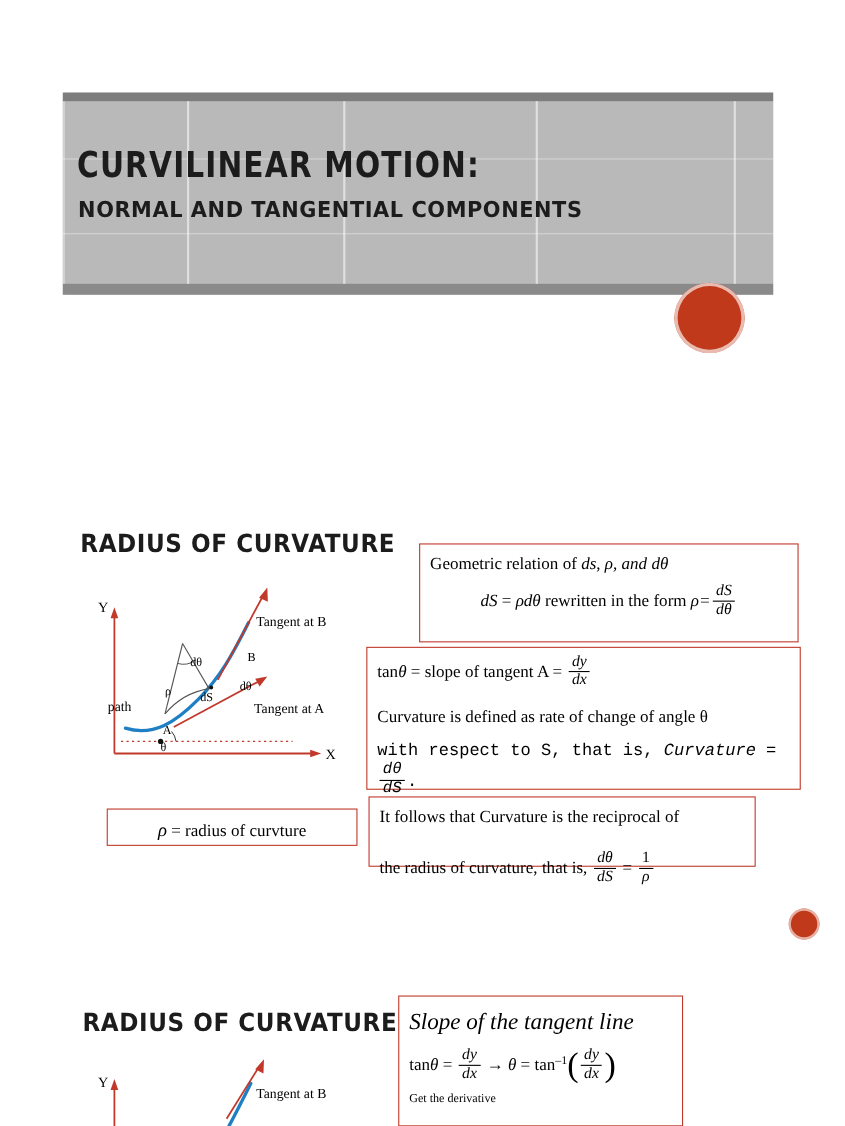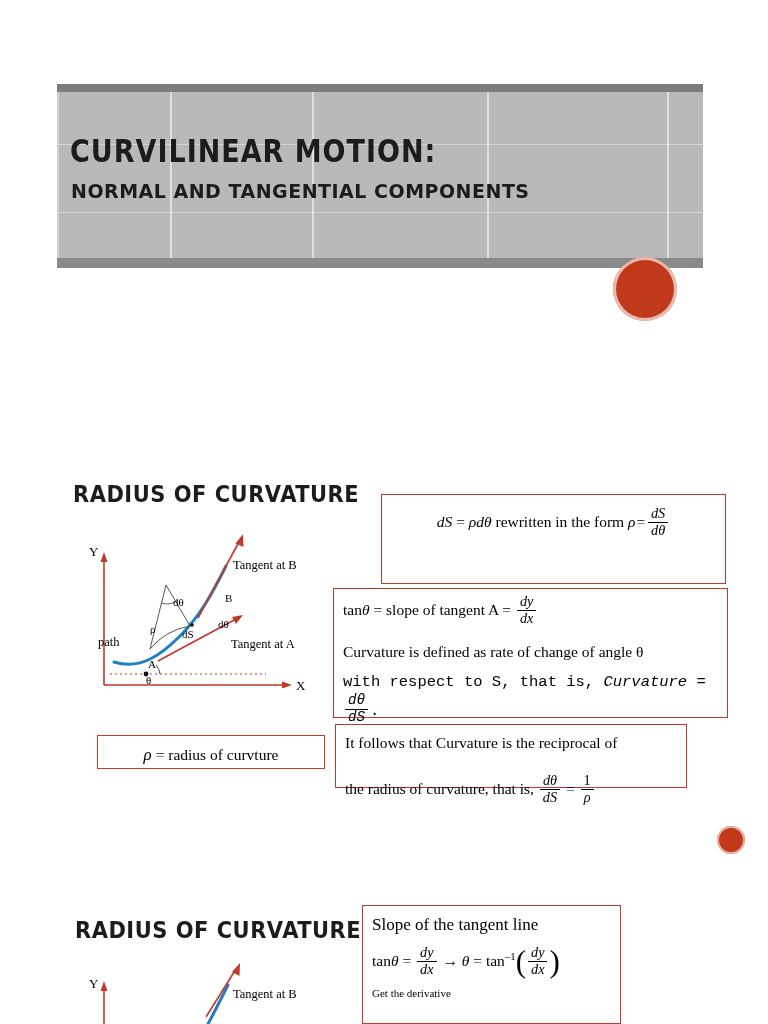--- a/index.html
+++ b/index.html
@@ -256,20 +256,23 @@
   <div class="dlabel small" style="left:85px; top:68px;">dθ</div>
   <div class="dlabel small" style="left:130px; top:90px;">dθ</div>
   <div class="dlabel small" style="left:62px; top:95px;">ρ</div>
   <div class="dlabel small" style="left:94px; top:100px;">dS</div>
   <div class="dlabel small" style="left:60px; top:130px;">A</div>
   <div class="dlabel small" style="left:137px; top:64px;">B</div>
   <div class="dlabel small" style="left:58px; top:146px;">θ</div>
 </div>
 
 <div class="mathbox" id="box-geo">
+  <div>
+    <span>Geometric relation of </span><span class="it">ds</span><span>, </span><span class="it">ρ</span><span class="it">,  and  </span><span class="it">dθ</span>
+  </div>
   <div style="text-align:center; margin-top:6px;">
     <span class="it">dS</span><span> = </span><span class="it">ρdθ</span><span> rewritten in the form </span><span class="it">ρ=</span><span class="frac"><span class="num it">dS</span><span class="den it">dθ</span></span>
   </div>
 </div>
 
 <div class="mathbox" id="box-tan">
   <div>
     <span>tan</span><span class="it">θ</span><span> = slope of tangent A = </span><span class="frac"><span class="num it">dy</span><span class="den it">dx</span></span>
   </div>
   <div style="margin-top:12px;">Curvature is defined as rate of change of angle θ</div>
@@ -297,18 +300,18 @@
     <polygon points="16,26 12.5,36 19.5,36" fill="#c0392b"></polygon>
     <path d="M 120,69 C 128,54 134,42 140,30" stroke="#1f7fc4" stroke-width="3" fill="none" stroke-linecap="round"></path>
     <line x1="118" y1="62" x2="148" y2="14" stroke="#c0392b" stroke-width="1.6"></line>
     <polygon points="152,8 144,17 151.5,21" fill="#c0392b"></polygon>
   </svg>
   <div class="dlabel axis" style="left:1px; top:21px;">Y</div>
   <div class="dlabel" style="left:145px; top:32px;">Tangent at B</div>
 </div>
 
 <div class="mathbox" id="box-slope">
-  <div style="font-size:17px;">Slope of the tangent line</div>
+  <div style="font-size:21px;font-style:italic;">Slope of the tangent line</div>
   <div style="margin-top:8px;">
     <span>tan</span><span class="it">θ</span><span> = </span><span class="frac"><span class="num it">dy</span><span class="den it">dx</span></span><span> → </span><span class="it">θ</span><span> = tan</span><sup style="font-size:0.7em;">–1</sup><span class="bigparen">(</span><span class="frac"><span class="num it">dy</span><span class="den it">dx</span></span><span class="bigparen">)</span>
   </div>
   <div style="margin-top:6px; font-size:11px;">Get the derivative</div>
 </div>
 
 </body></html>

